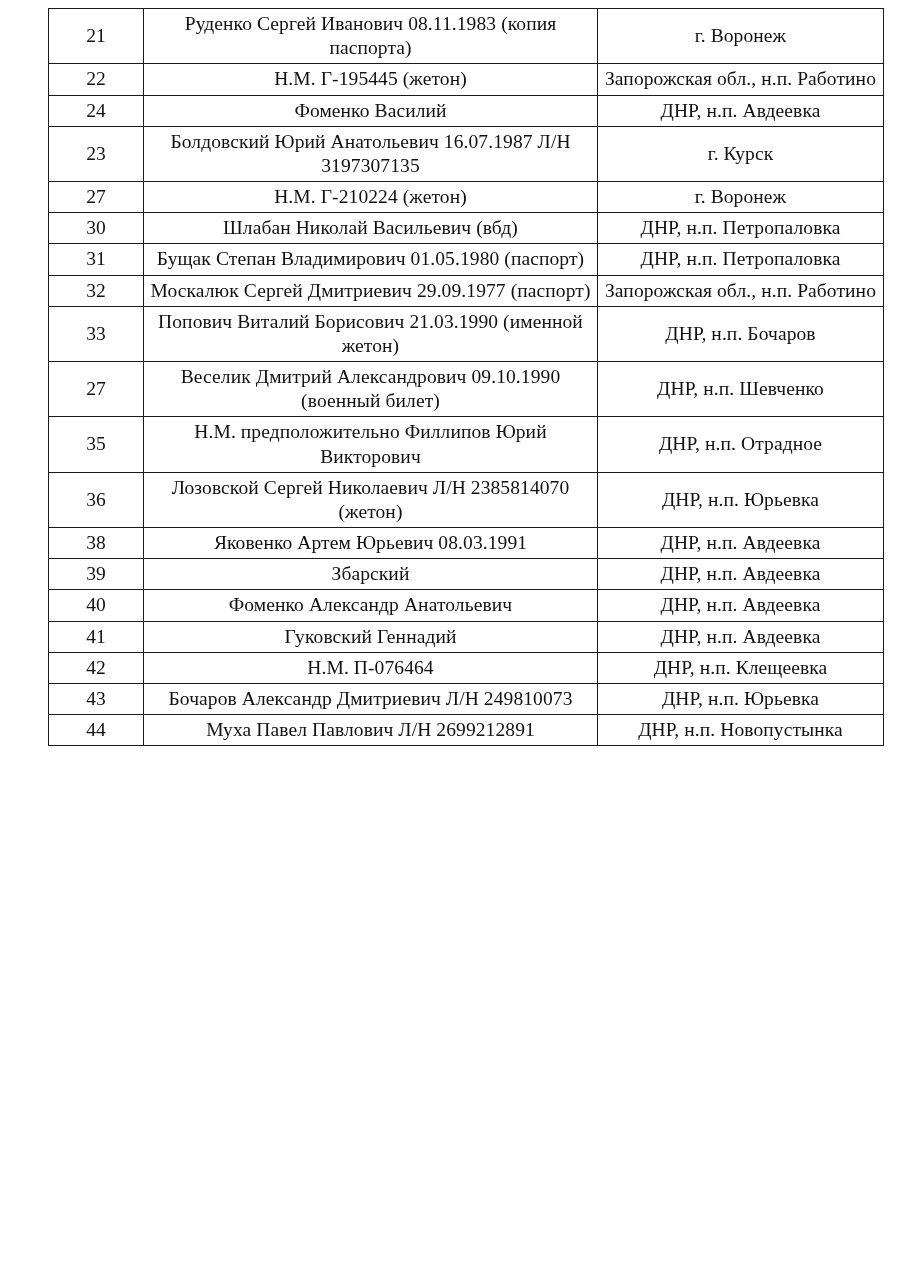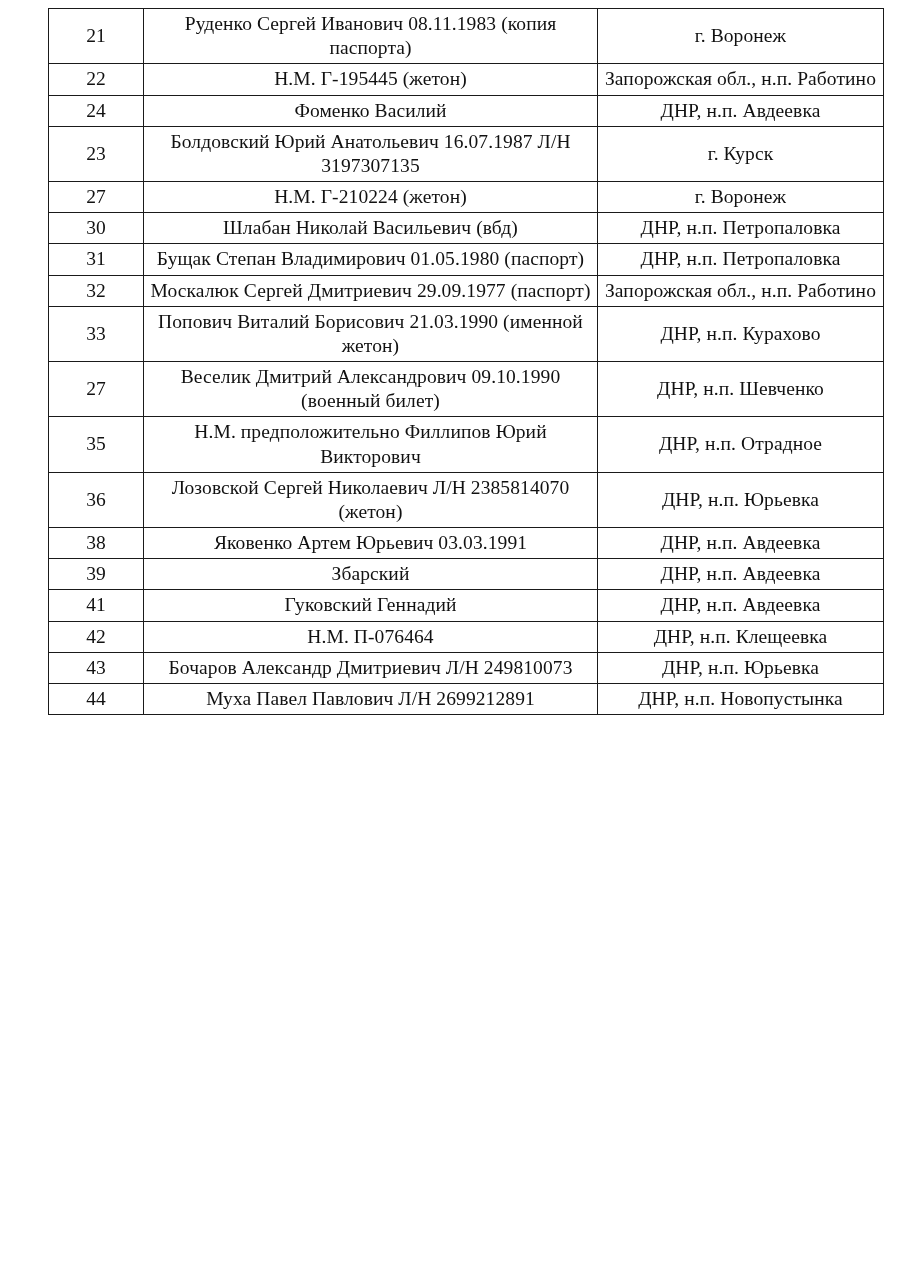--- a/index.html
+++ b/index.html
@@ -102,21 +102,21 @@
           <td class="col-num">32</td>
           <td class="col-name">Москалюк Сергей Дмитриевич 29.09.1977
 (паспорт)</td>
           <td class="col-place">Запорожская обл., н.п.
 Работино</td>
         </tr>
         <tr>
           <td class="col-num">33</td>
           <td class="col-name">Попович Виталий Борисович 21.03.1990
 (именной жетон)</td>
-          <td class="col-place">ДНР, н.п. Курахово</td>
+          <td class="col-place">ДНР, н.п. Бочаров</td>
         </tr>
         <tr>
           <td class="col-num">27</td>
           <td class="col-name">Веселик Дмитрий Александрович
 09.10.1990 (военный билет)</td>
           <td class="col-place">ДНР, н.п. Шевченко</td>
         </tr>
         <tr>
           <td class="col-num">35</td>
           <td class="col-name">Н.М. предположительно Филлипов Юрий
@@ -124,26 +124,31 @@
           <td class="col-place">ДНР, н.п. Отрадное</td>
         </tr>
         <tr>
           <td class="col-num">36</td>
           <td class="col-name">Лозовской Сергей Николаевич Л/Н
 2385814070 (жетон)</td>
           <td class="col-place">ДНР, н.п. Юрьевка</td>
         </tr>
         <tr>
           <td class="col-num">38</td>
-          <td class="col-name">Яковенко Артем Юрьевич 03.03.1991</td>
+          <td class="col-name">Яковенко Артем Юрьевич 08.03.1991</td>
           <td class="col-place">ДНР, н.п. Авдеевка</td>
         </tr>
         <tr>
           <td class="col-num">39</td>
           <td class="col-name">Збарский</td>
+          <td class="col-place">ДНР, н.п. Авдеевка</td>
+        </tr>
+        <tr>
+          <td class="col-num">40</td>
+          <td class="col-name">Фоменко Александр Анатольевич</td>
           <td class="col-place">ДНР, н.п. Авдеевка</td>
         </tr>
         <tr>
           <td class="col-num">41</td>
           <td class="col-name">Гуковский Геннадий</td>
           <td class="col-place">ДНР, н.п. Авдеевка</td>
         </tr>
         <tr>
           <td class="col-num">42</td>
           <td class="col-name">Н.М. П-076464</td>

